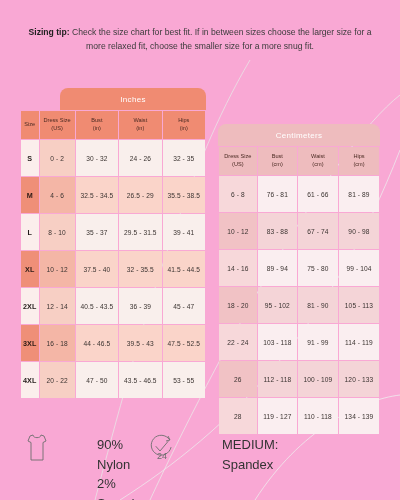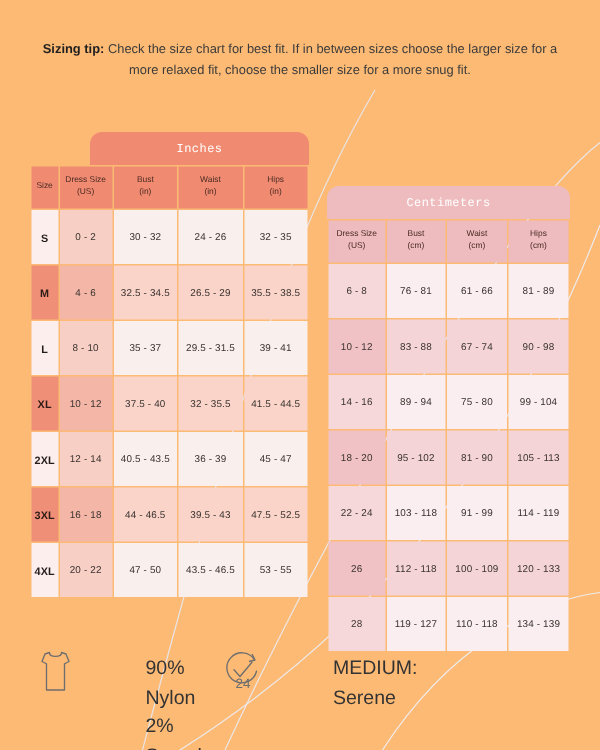--- a/index.html
+++ b/index.html
@@ -2,21 +2,21 @@
 <html><head>
 <meta charset="utf-8">
 <style>
   * { box-sizing: border-box; margin: 0; padding: 0; }
   html, body {
     width: 400px; height: 500px;
     background: #ffffff;
     font-family: "Liberation Sans", sans-serif;
     overflow: hidden;
   }
-  #root { position: relative; width: 400px; height: 500px; background: #fdba74; }
+  #root { position: relative; width: 400px; height: 500px; background: #f9a8d4; }
 
   
   .deco { position: absolute; inset: 0; pointer-events: none; z-index: 0; }
 
   
   .tip {
     position: absolute; left: 18px; top: 26px; width: 364px;
     text-align: center; z-index: 2;
     font-size: 8.6px; line-height: 1.62; color: #3b3b3b;
   }
@@ -27,21 +27,21 @@
     position: absolute; left: 20px; top: 88px; width: 360px;
     display: flex; gap: 12px; z-index: 2;
   }
   .tbl-wrap { position: relative; }
   .tbl-in  { width: 186px; }
   .tbl-cm  { width: 162px; margin-top: 36px; }
 
   .banner {
     height: 22px; border-radius: 8px 8px 0 0;
     display: flex; align-items: center; justify-content: center;
-    font-size: 8px; color: #ffffff; letter-spacing: .3px; font-family: Liberation Mono, monospace;
+    font-size: 8px; color: #ffffff; letter-spacing: .3px;
   }
   .banner.in { background: #f08b72; margin-left: 40px; width: 146px; }
   .banner.cm { background: #eebcbe; width: 162px; }
 
   table { border-collapse: separate; border-spacing: 1px; width: 100%; }
   td, th { padding: 0; font-weight: normal; }
 
   .hdr {
     height: 28px; text-align: center; vertical-align: middle;
     font-size: 5.6px; line-height: 1.35; color: #3a2b28;
@@ -261,19 +261,19 @@
     </div>
 
     <div class="feat f2">
       <svg class="ico" viewBox="0 0 30 32">
         <path d="M22.5 7.5 A10 10 0 1 0 24 15.5" fill="none" stroke="#6e6e6e" stroke-width="0.9" stroke-linecap="round"></path>
         <path d="M21 4 L23 8 L19 9" fill="none" stroke="#6e6e6e" stroke-width="0.9" stroke-linejoin="round"></path>
         <path d="M9 14.5 L13 19 L21 9.5" fill="none" stroke="#6e6e6e" stroke-width="0.9" stroke-linecap="round" stroke-linejoin="round"></path>
         <text x="15" y="26.5" text-anchor="middle" font-family="'Liberation Sans',sans-serif" font-size="9" fill="#6e6e6e">24</text>
       </svg>
       <div class="txt">
-        <span>MEDIUM: Serene</span>
+        <span>MEDIUM: Spandex</span>
       </div>
     </div>
 
 
   </div>
 </div>
 
 </body></html>

